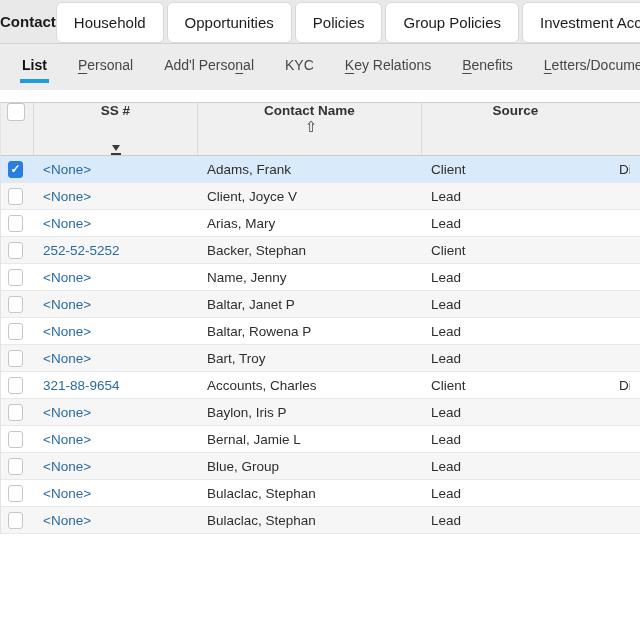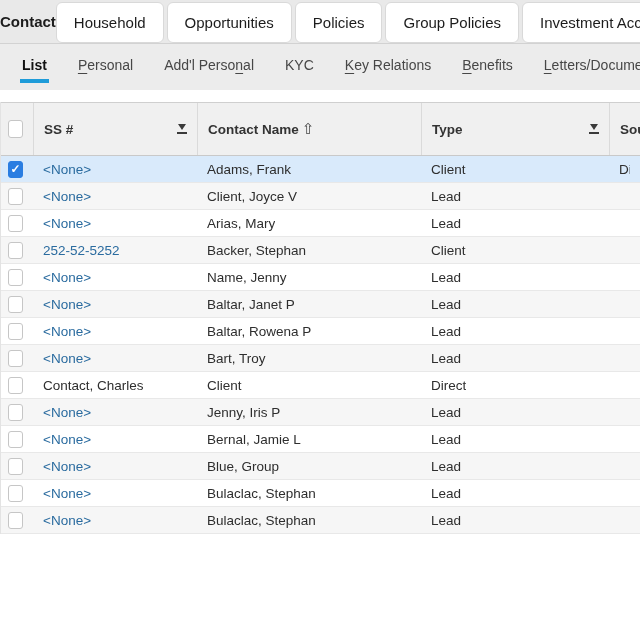--- a/index.html
+++ b/index.html
@@ -21,21 +21,21 @@
   .subtab { font-size:14px; color:#474747; margin-right:27px; padding:0 2px 6px 2px; }
   .subtab .key { text-decoration:underline; text-underline-offset:3px; }
   .subtab.active { color:#111; font-weight:bold; border-bottom:4px solid var(--accent); }
 
   
   .tablewrap { margin-top:12px; border-left:1px solid #e3e3e3; }
   .thead, .row { display:grid; grid-template-columns:32px 164px 224px 188px minmax(0,1fr); }
   .thead { height:54px; background:#f0f0f0; border-top:1px solid #cfcfcf;
            border-bottom:1px solid #c9c9c9; }
   .th { display:flex; align-items:center; padding:0 10px; font-size:13.5px;
-        font-weight:bold; color:#333; overflow:hidden; white-space:nowrap; }
+        font-weight:bold; color:#333; overflow:hidden; white-space:nowrap;flex-direction:column; }
   .th + .th { border-left:1px solid #dadada; }
   .th.spread { justify-content:space-between; }
 
   .filter-icon { display:inline-block; border-bottom:2px solid #3a3a3a; padding-bottom:2px; }
   .filter-icon .tri { display:block; width:0; height:0; margin:0 1px;
         border-left:4.5px solid transparent; border-right:4.5px solid transparent;
         border-top:6.5px solid #3a3a3a; }
   .sort-glyph { font-weight:normal; font-size:15px; color:#444; margin-left:3px; }
 
   .row { height:27px; border-bottom:1px solid #e8e8e8; background:#fff; }
@@ -95,26 +95,20 @@
     <div class="th spread">
       <span>SS #</span>
       <span class="filter-icon">
           <span class="tri"></span>
         </span>
     </div>
     <div class="th">
       <span>Contact Name</span>
       <span class="sort-glyph">⇧</span>
     </div>
-    <div class="th spread">
-      <span>Type</span>
-      <span class="filter-icon">
-          <span class="tri"></span>
-        </span>
-    </div>
     <div class="th">
       <span>Source</span>
     </div>
   </div>
   <div id="rows">
       <div class="row selected">
     <div class="cell cbcell">
       <span class="cb checked"></span>
     </div>
     <div class="cell cell-ssn">
@@ -246,39 +240,42 @@
       <span class="val">Lead</span>
     </div>
     <div class="cell cell-source">
       <span class="val"></span>
     </div>
   </div>
       <div class="row">
     <div class="cell cbcell">
       <span class="cb"></span>
     </div>
-    <div class="cell cell-name">
-      <span class="val">Contact, Charles</span>
+    <div class="cell cell-ssn">
+      <span class="val">321-88-9654</span>
+    </div>
+    <div class="cell cell-name">
+      <span class="val">Accounts, Charles</span>
     </div>
     <div class="cell cell-type">
       <span class="val">Client</span>
     </div>
     <div class="cell cell-source">
       <span class="val">Direct</span>
     </div>
   </div>
       <div class="row alt">
     <div class="cell cbcell">
       <span class="cb"></span>
     </div>
     <div class="cell cell-ssn">
       <span class="val">&lt;None&gt;</span>
     </div>
     <div class="cell cell-name">
-      <span class="val">Jenny, Iris P</span>
+      <span class="val">Baylon, Iris P</span>
     </div>
     <div class="cell cell-type">
       <span class="val">Lead</span>
     </div>
     <div class="cell cell-source">
       <span class="val"></span>
     </div>
   </div>
       <div class="row">
     <div class="cell cbcell">

